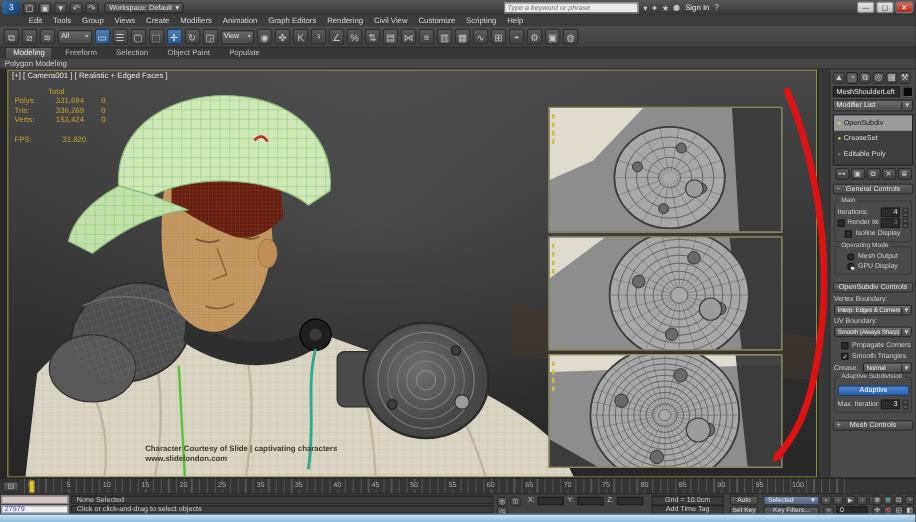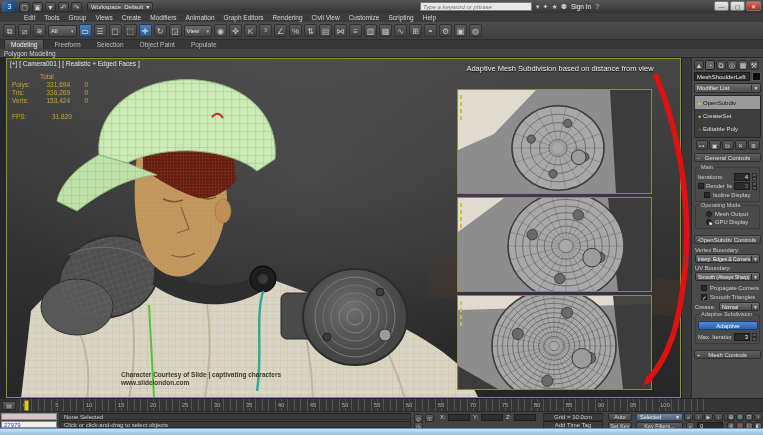--- a/index.html
+++ b/index.html
@@ -363,21 +363,20 @@
           <circle r="8" fill="none" stroke="#8a8a8a" stroke-width="0.9"></circle>
           <circle cx="25" cy="-25" r="4" fill="#3c3c3c" stroke="#222"></circle>
           <circle cx="-28" cy="20" r="4" fill="#3c3c3c" stroke="#222"></circle>
           <circle cx="30" cy="18" r="6" fill="#9c9c9c" stroke="#333"></circle>
         </g>
 
         <path d="M256 232 C248 262 256 292 250 332" stroke="#2fa893" stroke-width="2.4" fill="none"></path>
         <path d="M142 246 L147 338" stroke="#58c23c" stroke-width="2" fill="none"></path>
       </svg>
 
-      <div class="vp-anno">Adaptive Mesh Subdivision based on distance from view</div>
       <div id="insets">
           <div class="inset" style="top: 30px; height: 105px;"><svg width="193" height="103" viewBox="0 0 193 103">
               <rect x="0" y="0" width="193" height="103" fill="#8d8d8d"></rect>
               <polygon points="0,0 78,0 36,44 0,60" fill="#e6e2d4" opacity="0.92"></polygon>
               <polygon points="152,0 193,0 193,103 158,103" fill="#333" opacity="0.9"></polygon>
               <ellipse cx="100" cy="58" rx="46" ry="42.32" fill="#a8a8a8" stroke="#3a3a3a" stroke-width="1.5"></ellipse>
               <ellipse cx="100" cy="58" rx="9.2" ry="8.464" fill="none" stroke="#424242" stroke-width="0.7" opacity="0.8"></ellipse>
               <ellipse cx="100" cy="58" rx="18.4" ry="16.928" fill="none" stroke="#424242" stroke-width="0.7" opacity="0.8"></ellipse>
               <ellipse cx="100" cy="58" rx="27.6" ry="25.392000000000003" fill="none" stroke="#424242" stroke-width="0.7" opacity="0.8"></ellipse>
               <ellipse cx="100" cy="58" rx="36.8" ry="33.856" fill="none" stroke="#424242" stroke-width="0.7" opacity="0.8"></ellipse>

